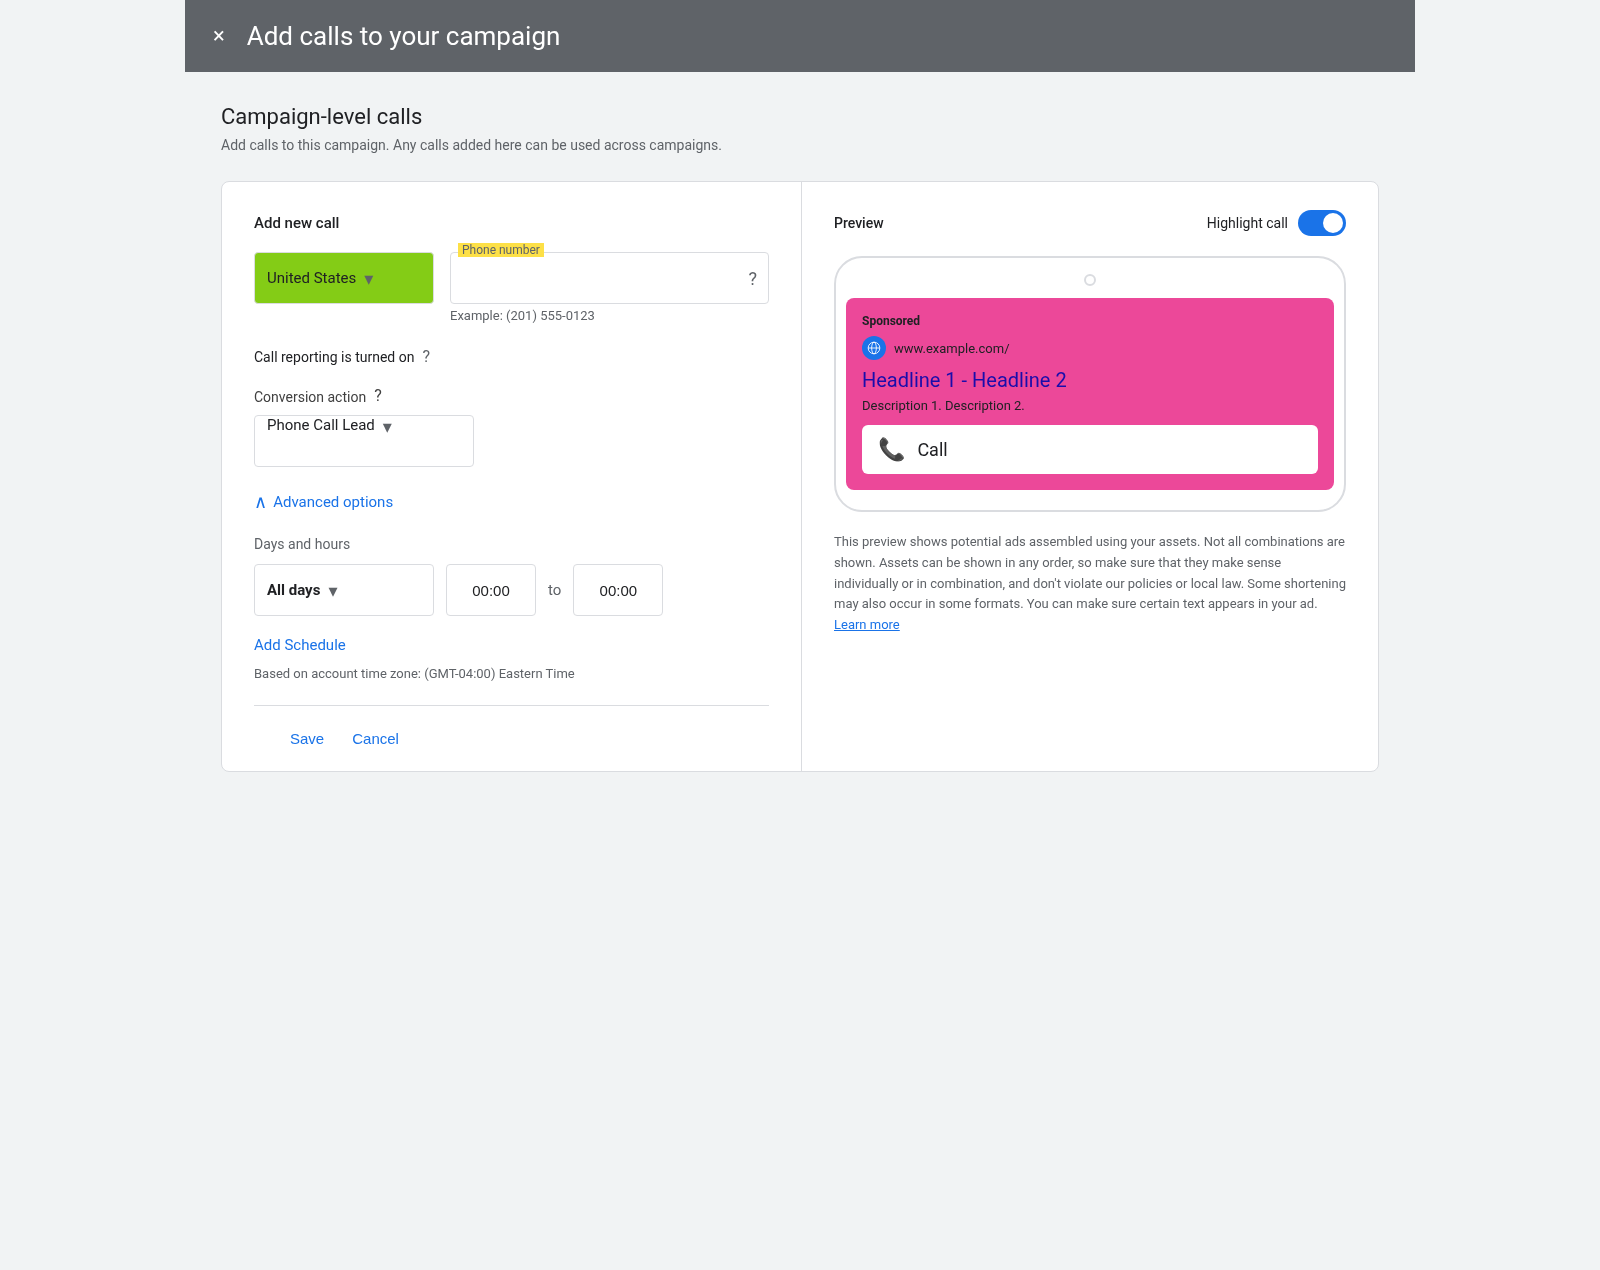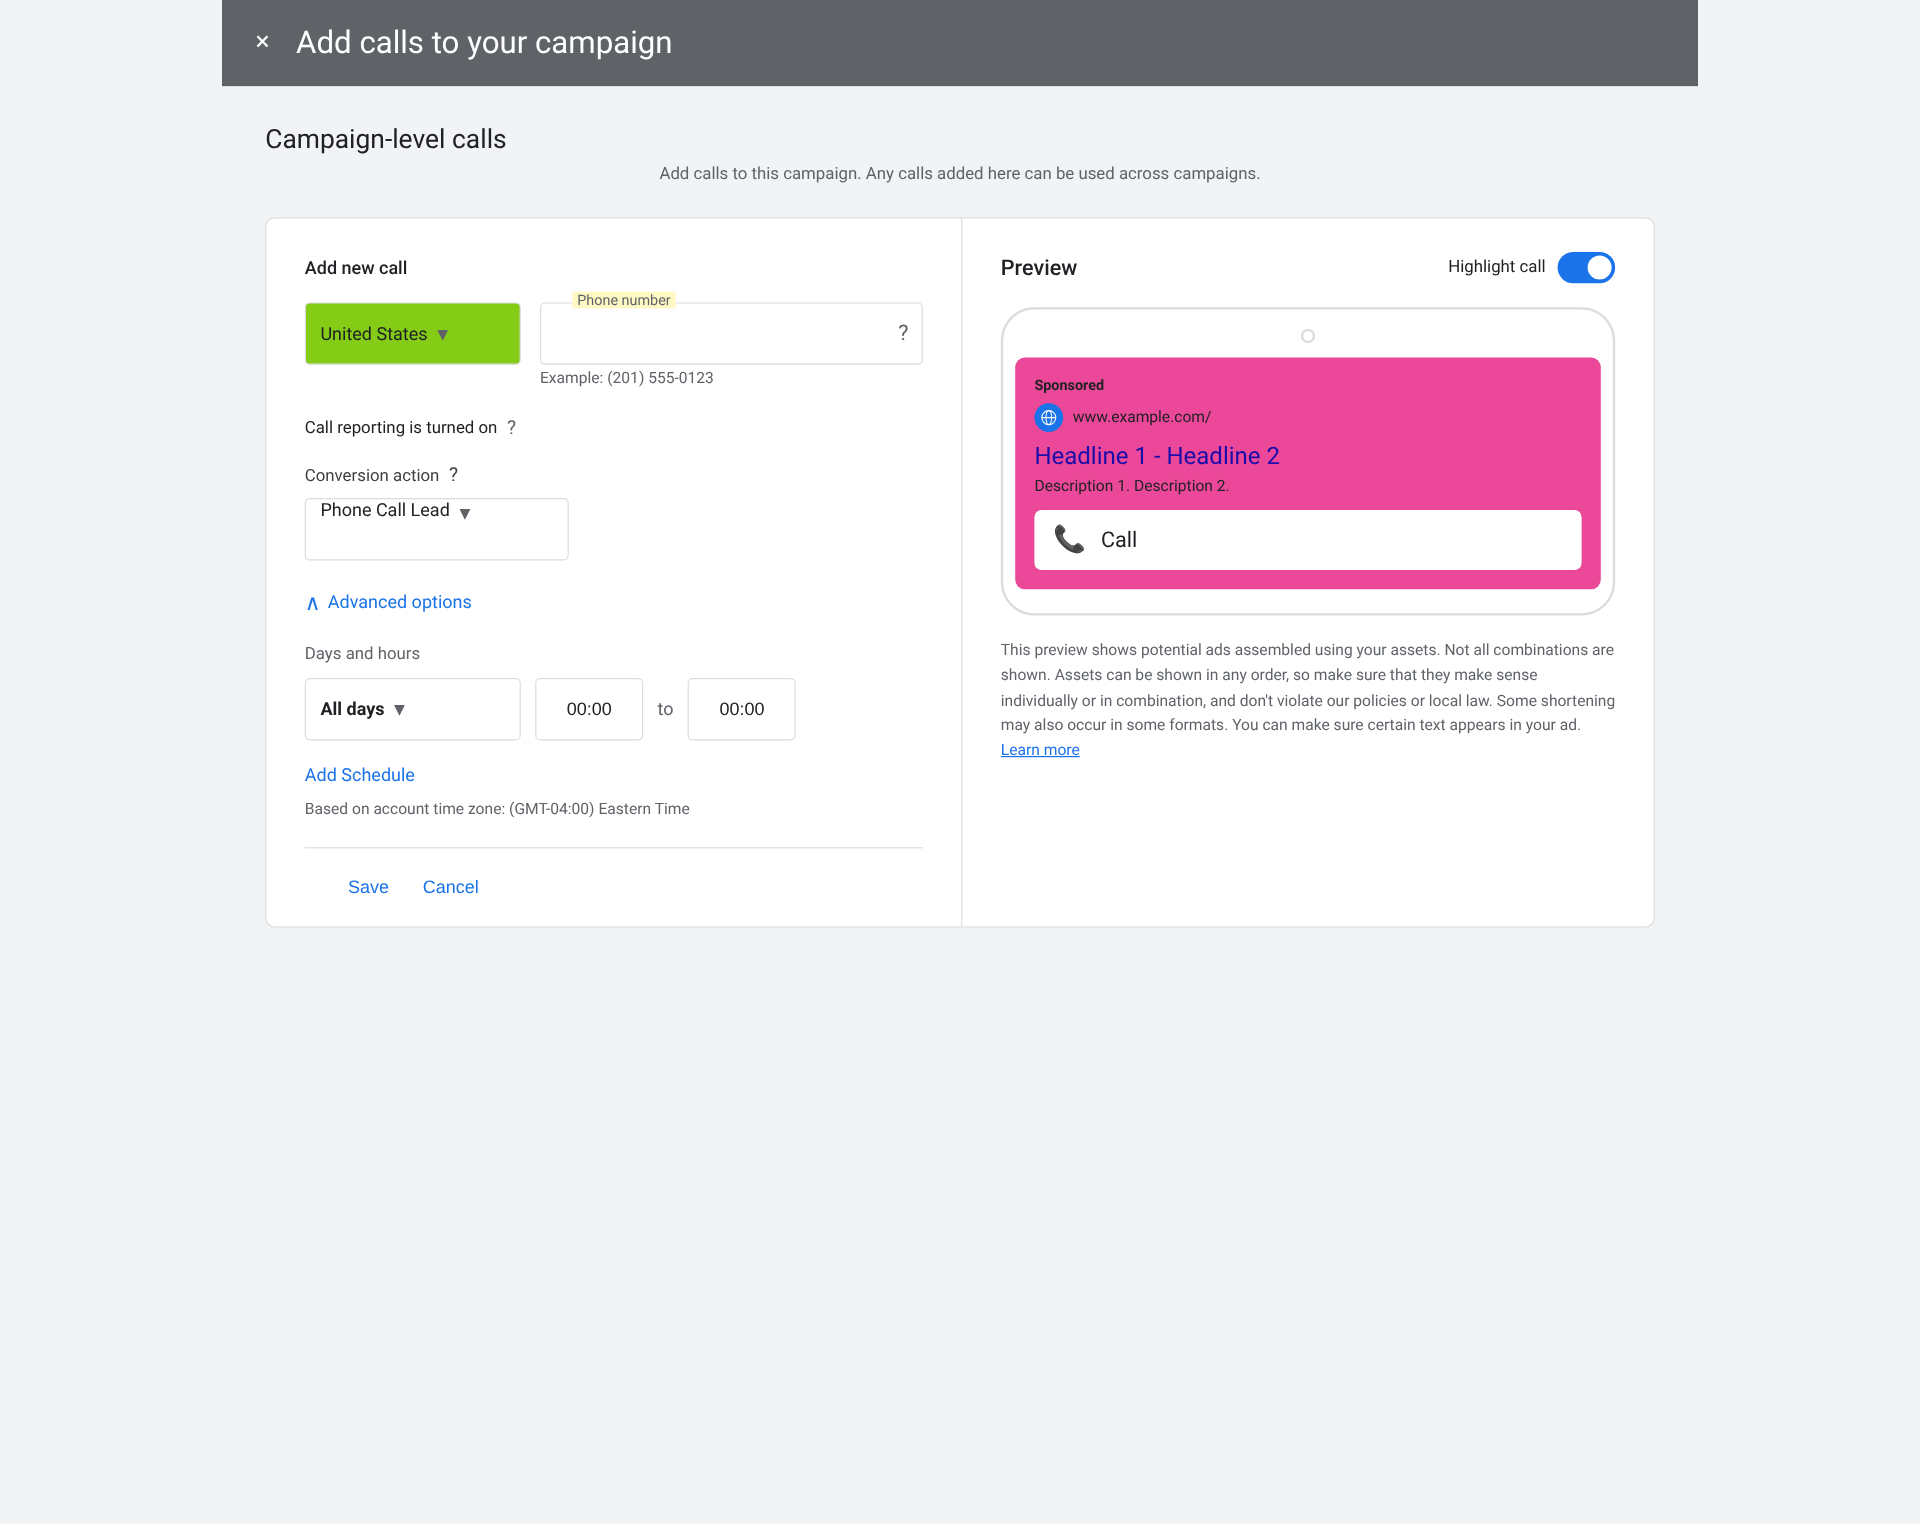--- a/index.html
+++ b/index.html
@@ -51,21 +51,20 @@
     .section-title {
       font-size: 22px;
       font-weight: 400;
       color: #202124;
       margin-bottom: 8px;
     }
     .section-desc {
       font-size: 14px;
       color: #5f6368;
       margin-bottom: 28px;
-      text-align: center;
     }
 
     
     .main-card {
       background: #fff;
       border: 1px solid #dadce0;
       border-radius: 8px;
       display: flex;
       overflow: visible;
     }
@@ -114,22 +113,22 @@
       color: #5f6368;
     }
 
     .phone-input-wrap {
       position: relative;
       flex: 1;
     }
     .phone-input-wrap .floating-label {
       position: absolute;
       top: -9px;
-      left: 27px;
-      background: #fef9c3;
+      left: 8px;
+      background: #fde047;
       padding: 0 4px;
       font-size: 12px;
       color: #5f6368;
       pointer-events: none;
     }
     .phone-input-wrap input {
       width: 100%;
       height: 52px;
       border: 1px solid #dadce0;
       border-radius: 4px;
@@ -319,21 +318,21 @@
       padding: 28px 32px 28px 32px;
     }
 
     .preview-header {
       display: flex;
       align-items: center;
       justify-content: space-between;
       margin-bottom: 20px;
     }
     .preview-label {
-      font-size: 18px;
+      font-size: 14px;
       font-weight: 500;
       color: #202124;
     }
     .highlight-call-row {
       display: flex;
       align-items: center;
       gap: 10px;
       font-size: 14px;
       color: #202124;
     }

